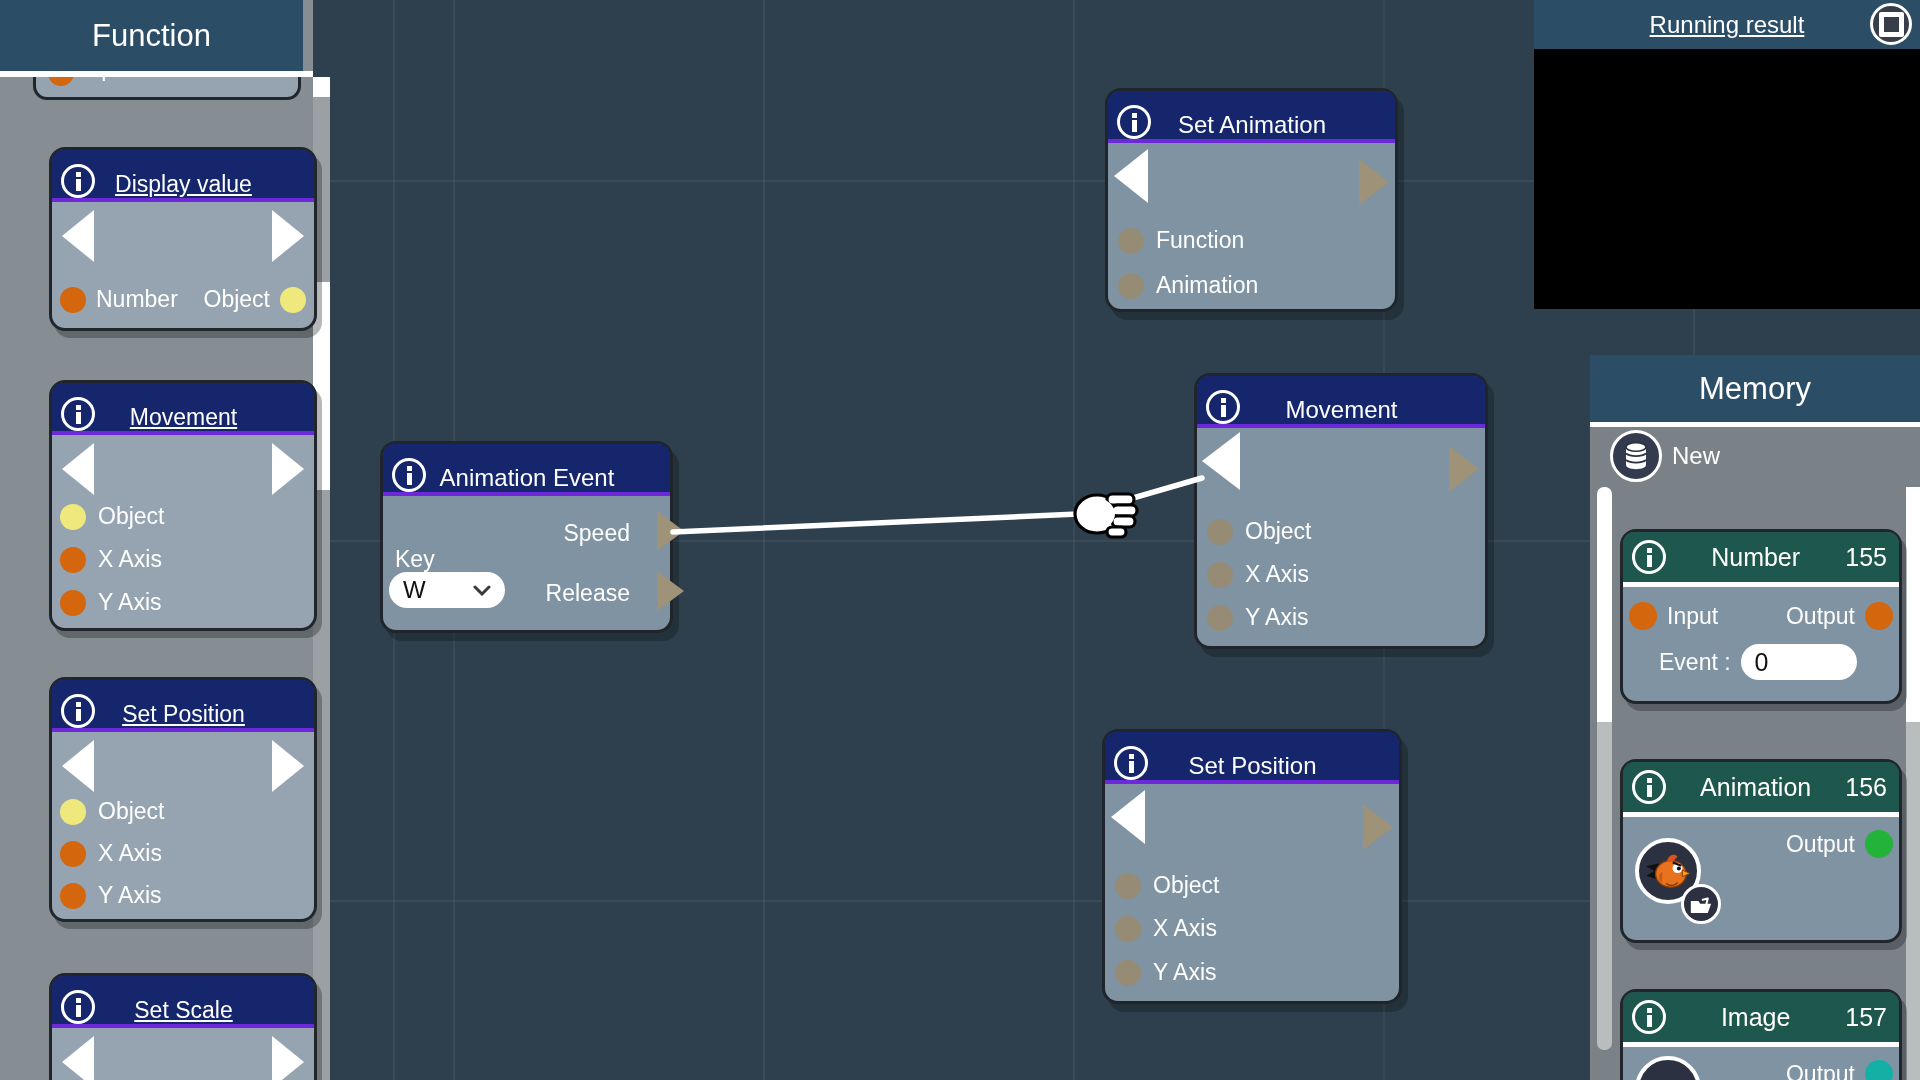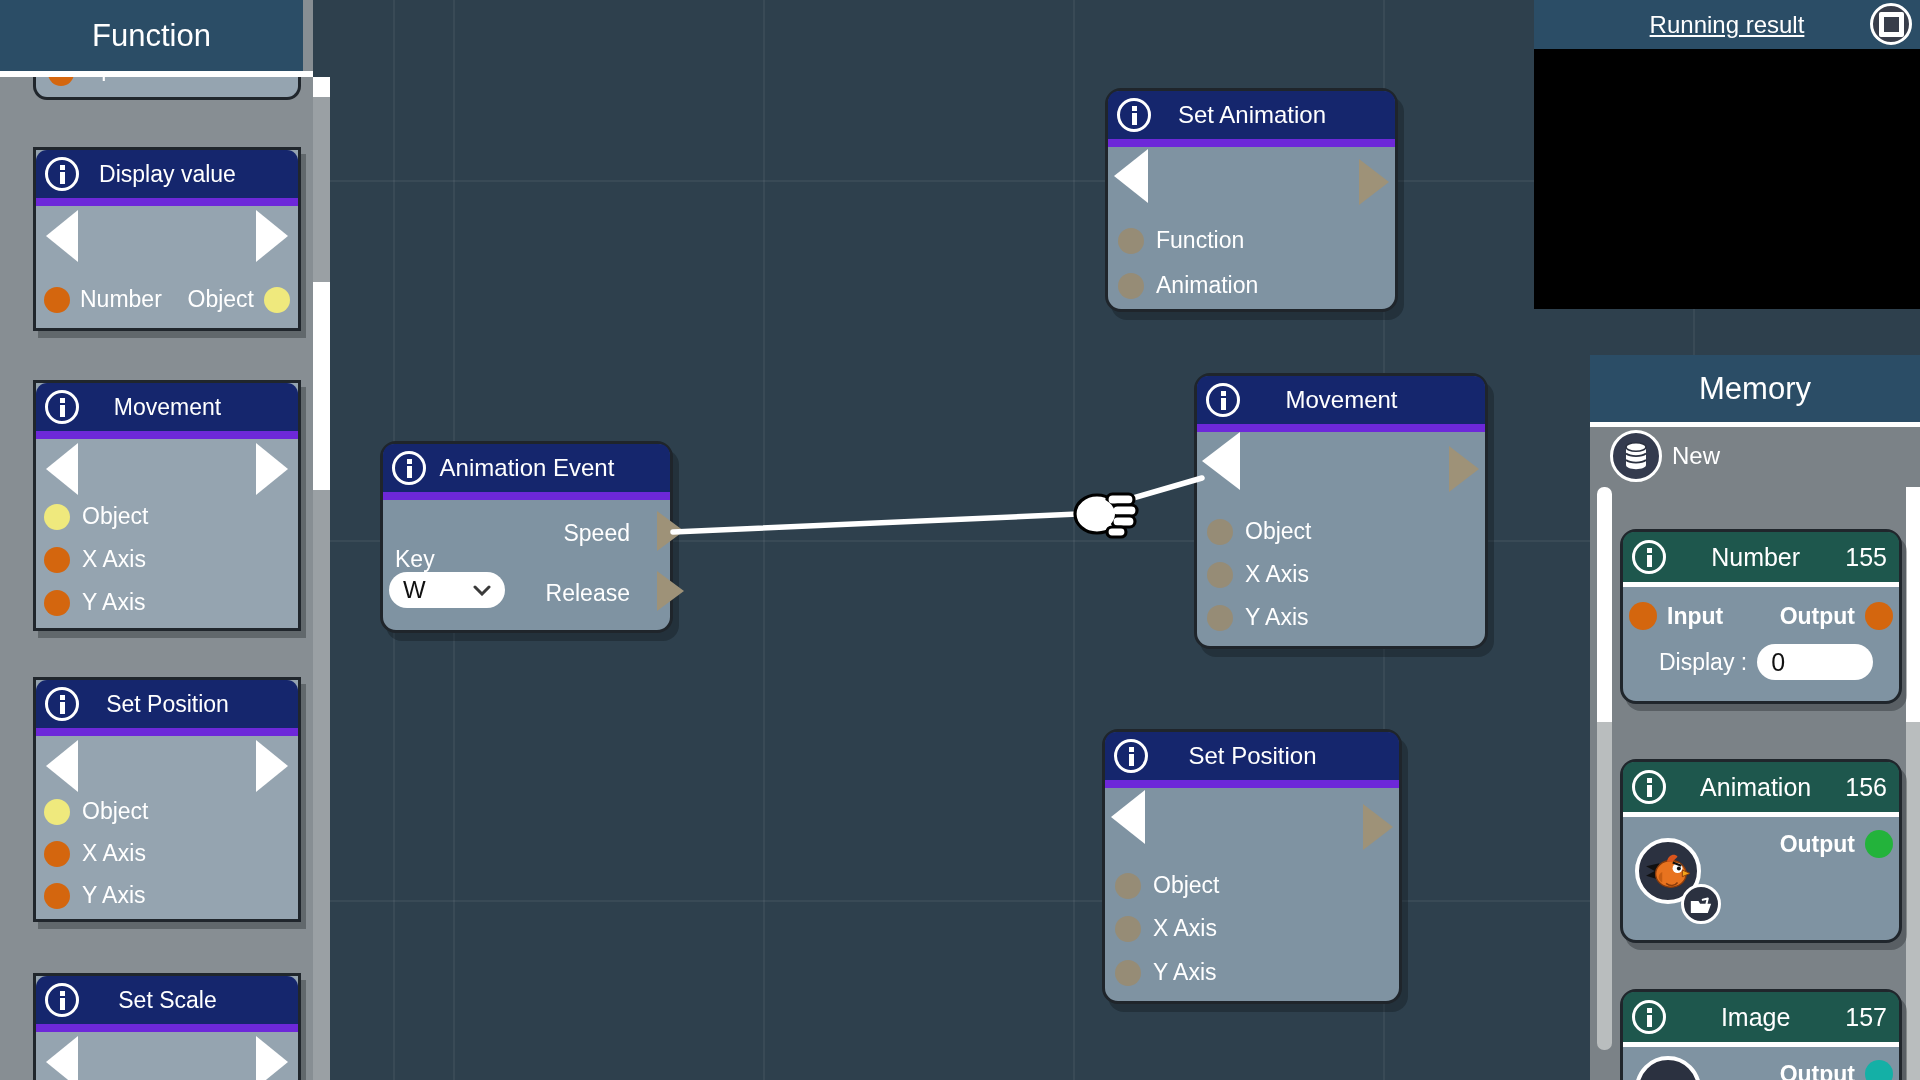--- a/index.html
+++ b/index.html
@@ -12,22 +12,22 @@
     background-image:
       repeating-linear-gradient(to right, rgba(255,255,255,0.05) 0 2px, transparent 2px 310px),
       repeating-linear-gradient(to bottom, rgba(255,255,255,0.05) 0 2px, transparent 2px 360px);
     background-position:453px 0, 0 180px;}
   .wire-svg{position:absolute;inset:0;z-index:6;pointer-events:none;}
   .hand{position:absolute;z-index:7;}
 
   
   .node{position:absolute;background:#7f93a2;border:3px solid #1f252b;border-radius:16px;
     box-shadow:6px 8px 0 rgba(10,15,20,.30);z-index:4;}
-  .node-title{height:48px;background:#15266d;border-radius:11px 11px 0 0;border-bottom:8px solid #6d28d9;
-    display:flex;align-items:center;}
+  .node-title{height:48px;background:#15266d;border-radius:11px 11px 0 0;border-bottom:4px solid #6d28d9;
+    display:flex;align-items:flex-end;}
   .node-title .t{flex:1;text-align:center;font-size:24px;padding-right:42px;white-space:nowrap;}
   .info{width:28px;height:28px;border:3px solid #fff;border-radius:50%;margin-left:9px;flex:none;
     display:flex;flex-direction:column;align-items:center;justify-content:center;gap:2px;}
   .info i{display:block;width:5px;height:5px;background:#fff;}
   .info b{display:block;width:5px;height:12px;background:#fff;}
 
   .tri-l{position:absolute;width:0;height:0;border-top:27px solid transparent;border-bottom:27px solid transparent;border-right:34px solid #fff;}
   .tri-r{position:absolute;width:0;height:0;border-top:23px solid transparent;border-bottom:23px solid transparent;border-left:30px solid #9e9278;}
   .out-tri{position:absolute;width:0;height:0;border-top:20px solid transparent;border-bottom:20px solid transparent;border-left:27px solid #9e9278;}
 
@@ -41,22 +41,22 @@
 
   
   .sb-body{left:0;top:0;width:313px;height:1080px;background:#878e93;z-index:10;}
   .sb-track{left:313px;top:77px;width:17px;height:1003px;background:#9aa0a4;z-index:10;}
   .sb-thumb{left:313px;width:17px;background:#fff;z-index:11;}
   .sb-header{left:0;top:0;width:303px;height:71px;background:#2b4d66;z-index:14;
     display:flex;align-items:center;justify-content:center;font-size:31px;}
   .sb-line{left:0;top:71px;width:313px;height:6px;background:#fff;z-index:14;}
   .partial-card{left:33px;top:40px;width:262px;height:57px;background:#95a4b0;
     border:3px solid #20262c;border-top:none;border-radius:0 0 14px 14px;z-index:11;overflow:hidden;}
-  .scard{position:absolute;left:33px;width:262px;background:#95a4b0;border:3px solid #20262c;
-    border-radius:0;box-shadow:5px 7px 0 rgba(10,15,20,.30);z-index:12;}
+  .scard{position:absolute;left:49px;width:262px;background:#95a4b0;border:3px solid #20262c;
+    border-radius:16px;box-shadow:5px 7px 0 rgba(10,15,20,.30);z-index:12;text-decoration:underline;}
   .scard .node-title .t{font-size:23px;}
   .arr-l{position:absolute;left:10px;width:0;height:0;border-top:26px solid transparent;border-bottom:26px solid transparent;border-right:32px solid #fff;}
   .arr-r{position:absolute;right:10px;width:0;height:0;border-top:26px solid transparent;border-bottom:26px solid transparent;border-left:32px solid #fff;}
 
   
   .key-pill{position:absolute;left:6px;top:128px;width:116px;height:36px;background:#fff;border-radius:18px;
     display:flex;align-items:center;justify-content:space-between;padding:0 14px;color:#111;font-size:24px;box-sizing:border-box;}
 
   
   .rr-header{left:1534px;top:0;width:386px;height:49px;background:#2b4d66;z-index:10;
@@ -77,21 +77,21 @@
   .mem-track-r{left:1906px;top:722px;width:14px;height:358px;background:#b9bdbe;z-index:11;}
   .new-btn-circle{left:1610px;top:430px;width:52px;height:52px;border-radius:50%;background:#343b4e;
     border:3px solid #fff;box-sizing:border-box;z-index:12;display:flex;align-items:center;justify-content:center;}
   .new-label{left:1672px;top:442px;font-size:24px;z-index:12;}
   .mcard{position:absolute;left:1620px;width:276px;background:#7f93a2;border:3px solid #20262c;
     border-radius:16px;box-shadow:5px 7px 0 rgba(10,15,20,.30);z-index:12;}
   .mcard-title{height:50px;background:#1e574d;border-radius:11px 11px 0 0;border-bottom:5px solid #fff;
     display:flex;align-items:center;}
   .mcard-title .t{flex:1;text-align:center;font-size:25px;}
   .mcard-title .id{margin-right:12px;font-size:25px;}
-  .mports{position:absolute;left:6px;right:6px;display:flex;align-items:center;justify-content:space-between;font-size:23px;font-weight:bold;}
+  .mports{position:absolute;left:6px;right:6px;display:flex;align-items:center;justify-content:space-between;font-size:23px;}
   .side{display:flex;align-items:center;gap:10px;}
   .num-field{position:absolute;left:36px;top:112px;display:flex;align-items:center;gap:10px;font-size:23px;}
   .num-input{width:116px;height:36px;border:none;border-radius:18px;font-size:25px;padding:0 0 0 14px;
     font-family:"Liberation Sans",sans-serif;color:#111;background:#fff;box-sizing:border-box;outline:none;}
   .avatar{position:absolute;width:66px;height:66px;border-radius:50%;background:#2b3140;border:4px solid #fff;
     box-sizing:border-box;display:flex;align-items:center;justify-content:center;overflow:hidden;}
   .badge{position:absolute;width:40px;height:40px;border-radius:50%;background:#2b3140;border:3px solid #fff;
     box-sizing:border-box;display:flex;align-items:center;justify-content:center;}
 </style>
 </head>
@@ -340,21 +340,21 @@
       <span class="side">
         <span class="dot dot-orange" style="width:28px;height:28px"></span>
         <span>Input</span>
       </span>
       <span class="side">
         <span>Output</span>
         <span class="dot dot-orange" style="width:28px;height:28px"></span>
       </span>
     </div>
     <div class="num-field">
-      <span>Display :</span>
+      <span>Event :</span>
       <input class="num-input" type="text" value="0" style="">
     </div>
   </div>
 
   <div class="mcard" style="top:759px;height:178px">
     <div class="mcard-title">
       <span class="info">
           <i></i>
           <b></b>
         </span>

